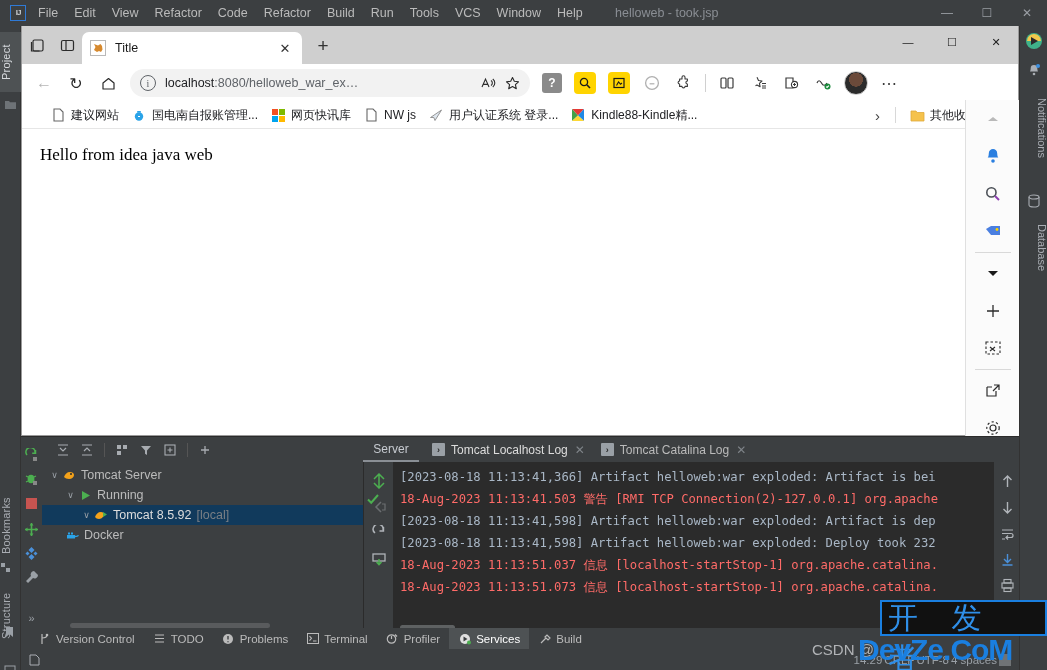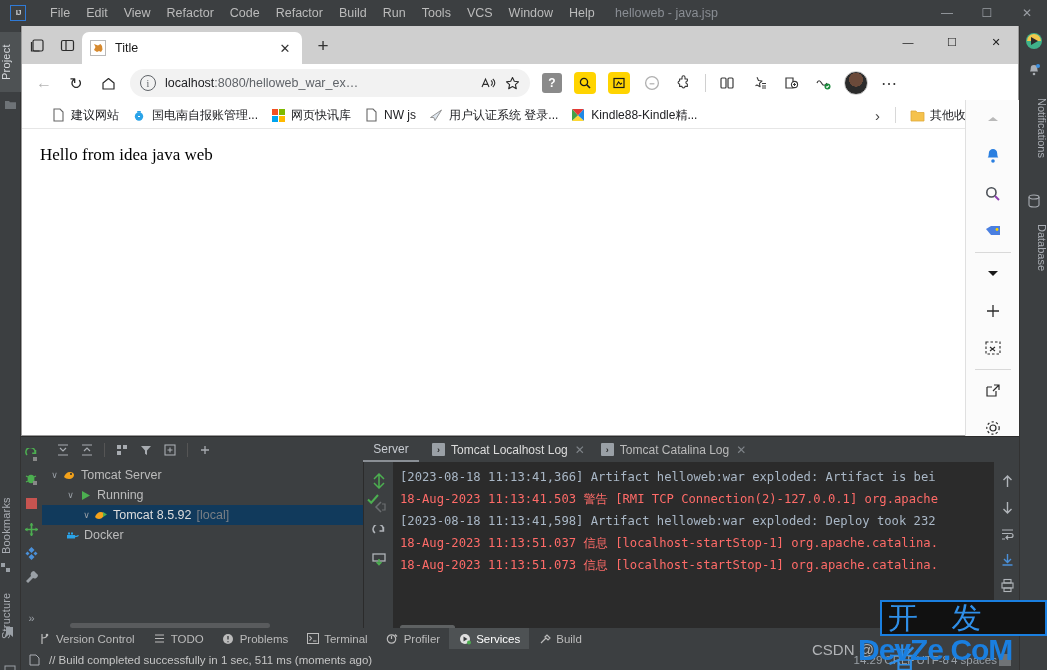--- a/index.html
+++ b/index.html
@@ -9,21 +9,21 @@
     background:#3c3f41;
   }
   #root { position:relative; width:1047px; height:670px; background:#3c3f41; }
 
   
   .ide-titlebar{
     position:absolute; left:0; top:0; width:1047px; height:26px;
     background:#3c3f41; display:flex; align-items:center;
   }
   .ij-logo{
-    width:16px; height:16px; margin-left:10px; margin-right:16px;
+    width:16px; height:16px; margin-left:10px; margin-right:4px;
     border:1.5px solid #2f7ad6; background:#3c3f41; color:#c9ccd1;
     font-size:8px; line-height:13px; text-align:center; font-weight:bold;
     letter-spacing:-1px; flex:0 0 auto;
   }
   .menu{ display:flex; align-items:center; gap:0px; }
   .menu-item{
     color:#bbbbbb; font-size:12.5px; padding:3px 8px; cursor:default; white-space:nowrap;
   }
   .title-text{
     position:absolute; left:615px; top:6px; color:#8a8e94; font-size:12.5px;
@@ -208,21 +208,21 @@
       <div class="menu-item">Refactor</div>
       <div class="menu-item">Code</div>
       <div class="menu-item">Refactor</div>
       <div class="menu-item">Build</div>
       <div class="menu-item">Run</div>
       <div class="menu-item">Tools</div>
       <div class="menu-item">VCS</div>
       <div class="menu-item">Window</div>
       <div class="menu-item">Help</div>
     </div>
-    <div class="title-text">helloweb - java.jsp</div>
+    <div class="title-text">helloweb - took.jsp</div>
     <div class="win-btns">
       <div class="win-btn">—</div>
       <div class="win-btn">☐</div>
       <div class="win-btn close">✕</div>
     </div>
   </div>
 
   <div class="left-strip">
     <div class="vtab sel" style="top:6px;height:60px;">Project</div>
     <div class="vicon" style="top:72px;">
@@ -687,20 +687,21 @@
             <svg width="16" height="16" viewBox="0 0 16 16">
                 <rect x="2" y="3" width="12" height="7" fill="none" stroke="#b0b4b9" stroke-width="1.3"></rect>
                 <path d="M8 8v5M5.5 11L8 13.6 10.5 11" stroke="#4caf50" stroke-width="1.5" fill="none"></path>
               </svg>
           </div>
         </div>
 
         <div class="log">
           <div class="ln grey">[2023-08-18 11:13:41,366] Artifact helloweb:war exploded: Artifact is bei</div>
           <div class="ln red">18-Aug-2023 11:13:41.503 警告 [RMI TCP Connection(2)-127.0.0.1] org.apache</div>
+          <div class="ln grey">[2023-08-18 11:13:41,598] Artifact helloweb:war exploded: Artifact is dep</div>
           <div class="ln grey">[2023-08-18 11:13:41,598] Artifact helloweb:war exploded: Deploy took 232</div>
           <div class="ln red">18-Aug-2023 11:13:51.037 信息 [localhost-startStop-1] org.apache.catalina.</div>
           <div class="ln red">18-Aug-2023 11:13:51.073 信息 [localhost-startStop-1] org.apache.catalina.</div>
         </div>
         <div class="log-hscroll"></div>
 
         <div class="con-right-rail">
           <div class="cr-ico">
             <svg width="15" height="15" viewBox="0 0 15 15">
                 <path d="M7.5 13V2M3.5 6l4-4 4 4" stroke="#b0b4b9" stroke-width="1.4" fill="none"></path>
@@ -804,21 +805,20 @@
       <span>Build</span>
     </div>
   </div>
 
   <div class="statusbar">
     <span style="width:14px;height:14px;display:inline-flex;align-items:center;justify-content:center;">
       <svg width="11" height="12" viewBox="0 0 11 12">
           <path d="M1 1h6l3 3v7H1z" fill="none" stroke="#a9adb3" stroke-width="1"></path>
         </svg>
     </span>
-    <span class="sb-msg">// Build completed successfully in 1 sec, 511 ms (moments ago)</span>
     <span class="sb-right">
       <span>14:29</span>
       <span>CRLF</span>
       <span>UTF-8</span>
       <span>4 spaces</span>
       <span style="width:12px;height:12px;background:#6f7376;display:inline-block;"></span>
     </span>
   </div>
 
   <div class="wm-csdn">CSDN @</div>

